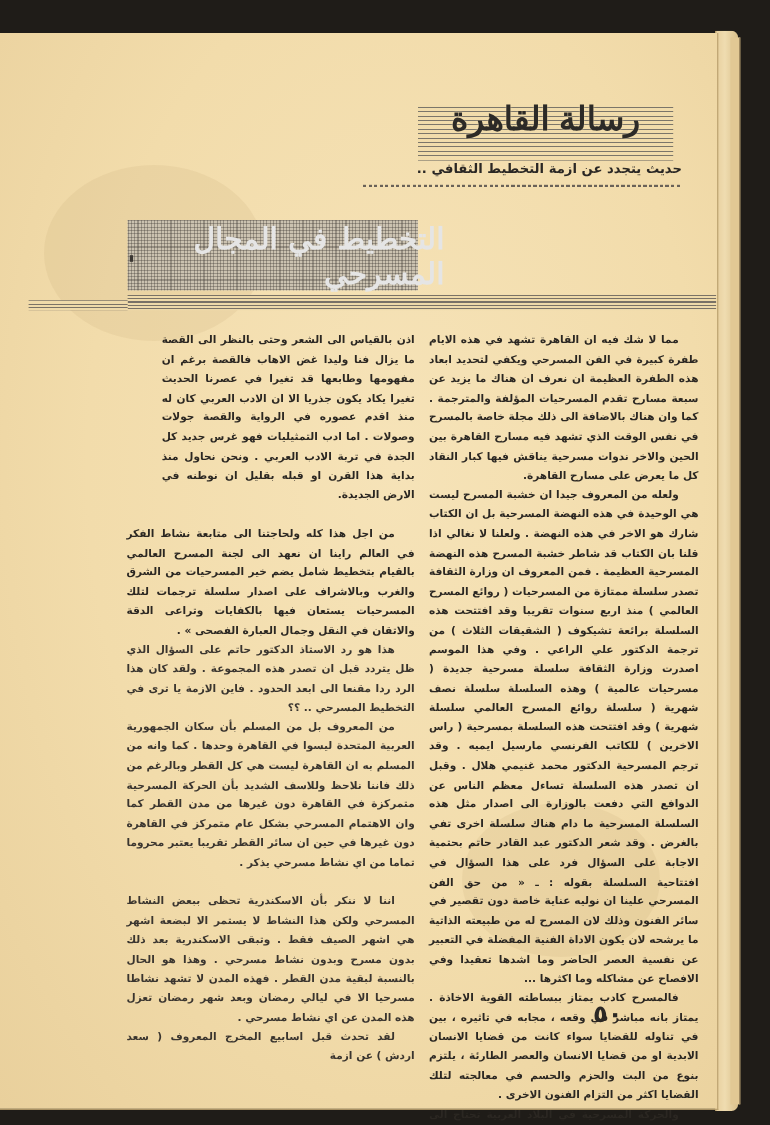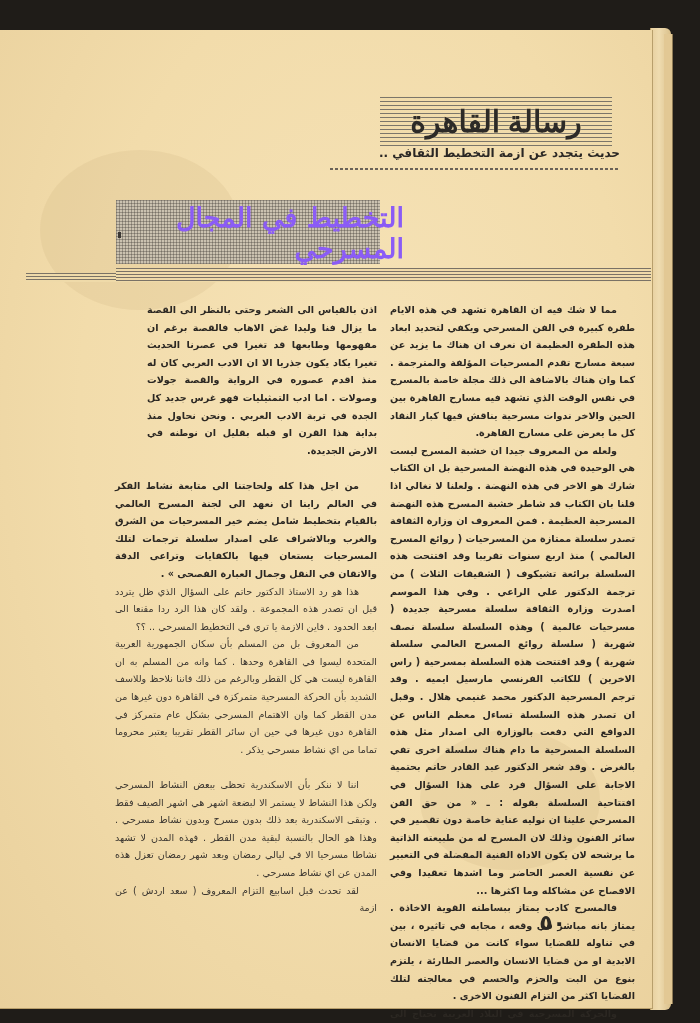--- a/index.html
+++ b/index.html
@@ -23,23 +23,23 @@
       background:radial-gradient(ellipse at 55% 40%, #f6e3b8 0%, #f2dcab 55%, #e9d09c 100%);
       border-right:1px solid #b89f6c;
       border-bottom:1px solid #b89f6c;
     }
     .masthead {
       position:absolute; left:380px; top:96px; width:232px; height:50px;
       background:repeating-linear-gradient(180deg,#f1dcab 0px,#f1dcab 1px,#6e6a62 1px,#6e6a62 2px,#f1dcab 2px,#f1dcab 4px);
       opacity:0.9;
     }
     .masthead-text {
-      position:absolute; left:380px; top:98px; width:232px; height:46px;
+      position:absolute; left:380px; top:85px; width:232px; height:46px;
       display:flex; align-items:center; justify-content:center;
-      font-family:Liberation Serif, serif; font-weight:bold; font-size:30px;
+      font-family:Liberation Sans, sans-serif; font-weight:bold; font-size:30px;
       color:#2c2a27; direction:rtl; letter-spacing:1px;
       text-shadow:0 0 2px #f1dcab;
     }
     .subtitle {
       position:absolute; left:330px; top:146px; width:290px; height:22px;
       direction:rtl; text-align:right;
       font-weight:bold; font-size:12px; color:#2a2724;
       font-family:"DejaVu Sans", sans-serif;
     }
     .dash-rule {
@@ -50,21 +50,21 @@
       position:absolute; left:116px; top:200px; width:264px; height:64px;
       background-color:#cbc2b0;
       background-image:
         repeating-linear-gradient(0deg, rgba(60,55,50,0.35) 0 1px, transparent 1px 3px),
         repeating-linear-gradient(90deg, rgba(60,55,50,0.35) 0 1px, transparent 1px 3px);
     }
     .headline-text {
       position:absolute; left:116px; top:204px; width:288px; height:58px;
       display:flex; align-items:center; justify-content:center;
       direction:rtl; font-family:"DejaVu Serif", serif; font-weight:bold;
-      font-size:27px; color:#8b5cf6;
+      font-size:27px; color:#e5e5e5;
     }
     .headline-dot {
       position:absolute; left:118px; top:232px; width:3px; height:6px; background:#3b3733;
     }
     .hatch-rule {
       position:absolute; left:116px; top:268px; width:535px; height:14px;
       background:repeating-linear-gradient(180deg,#7a7266 0 1px,#efdaa9 1px 3px);
     }
     .hatch-rule-left {
       position:absolute; left:26px; top:273px; width:90px; height:9px;
@@ -75,21 +75,21 @@
       font-size:9.6px; line-height:17.6px; color:#2b2722;
     }
     .col-right {
       left:390px; top:301px; width:245px;
       font-weight:bold;
     }
     .col-left {
       left:115px; top:301px; width:262px;
     }
     .col-left .bold { font-weight:bold; }
-    .col-left .light { font-weight:normal; color:#3a352f; }
+    .col-left .light { font-weight:bold; color:#3a352f; }
     .para { margin:0; text-indent:18px; }
     .para.noindent { text-indent:0;margin-left:32px; }
     .spacer { height:17.6px; }
     .page-number {
       position:absolute; left:526px; top:910px; width:40px;
       font-size:22px; font-weight:bold; color:#2b2824; text-align:right;
       font-family:"DejaVu Sans", sans-serif;
     }
     .stain {
       position:absolute; border-radius:50%; background:rgba(200,170,120,0.18);
@@ -127,16 +127,16 @@
 </div>
 
 <div class="column col-left">
   <p class="para noindent bold">اذن بالقياس الى الشعر وحتى بالنظر الى القصة ما يزال فنا وليدا غض الاهاب فالقصة برغم ان مفهومها وطابعها قد تغيرا في عصرنا الحديث تغيرا يكاد يكون جذريا الا ان الادب العربي كان له منذ اقدم عصوره في الرواية والقصة جولات وصولات . اما ادب التمثيليات فهو غرس جديد كل الجدة في تربة الادب العربي . ونحن نحاول منذ بداية هذا القرن او قبله بقليل ان نوطنه في الارض الجديدة.</p>
   <div class="spacer"></div>
   <p class="para bold">من اجل هذا كله ولحاجتنا الى متابعة نشاط الفكر في العالم راينا ان نعهد الى لجنة المسرح العالمي بالقيام بتخطيط شامل يضم خير المسرحيات من الشرق والغرب وبالاشراف على اصدار سلسلة ترجمات لتلك المسرحيات يستعان فيها بالكفايات وتراعى الدقة والاتقان في النقل وجمال العبارة الفصحى » .</p>
   <p class="para light">هذا هو رد الاستاذ الدكتور حاتم على السؤال الذي ظل يتردد قبل ان تصدر هذه المجموعة . ولقد كان هذا الرد ردا مقنعا الى ابعد الحدود . فاين الازمة يا ترى في التخطيط المسرحي .. ؟؟</p>
   <p class="para light">من المعروف بل من المسلم بأن سكان الجمهورية العربية المتحدة ليسوا في القاهرة وحدها . كما وانه من المسلم به ان القاهرة ليست هي كل القطر وبالرغم من ذلك فاننا نلاحظ وللاسف الشديد بأن الحركة المسرحية متمركزة في القاهرة دون غيرها من مدن القطر كما وان الاهتمام المسرحي بشكل عام متمركز في القاهرة دون غيرها في حين ان سائر القطر تقريبا يعتبر محروما تماما من اي نشاط مسرحي يذكر .</p>
   <div class="spacer"></div>
   <p class="para light">اننا لا ننكر بأن الاسكندرية تحظى ببعض النشاط المسرحي ولكن هذا النشاط لا يستمر الا لبضعة اشهر هي اشهر الصيف فقط . وتبقى الاسكندرية بعد ذلك بدون مسرح وبدون نشاط مسرحي . وهذا هو الحال بالنسبة لبقية مدن القطر . فهذه المدن لا تشهد نشاطا مسرحيا الا في ليالي رمضان وبعد شهر رمضان تعزل هذه المدن عن اي نشاط مسرحي .</p>
-  <p class="para light">لقد تحدث قبل اسابيع التزام المعروف ( سعد اردش ) عن ازمة</p>
+  <p class="para light">لقد تحدث قبل اسابيع المخرج المعروف ( سعد اردش ) عن ازمة</p>
 </div>
 
 <div class="page-number">٥٠</div>
 
 </body></html>

